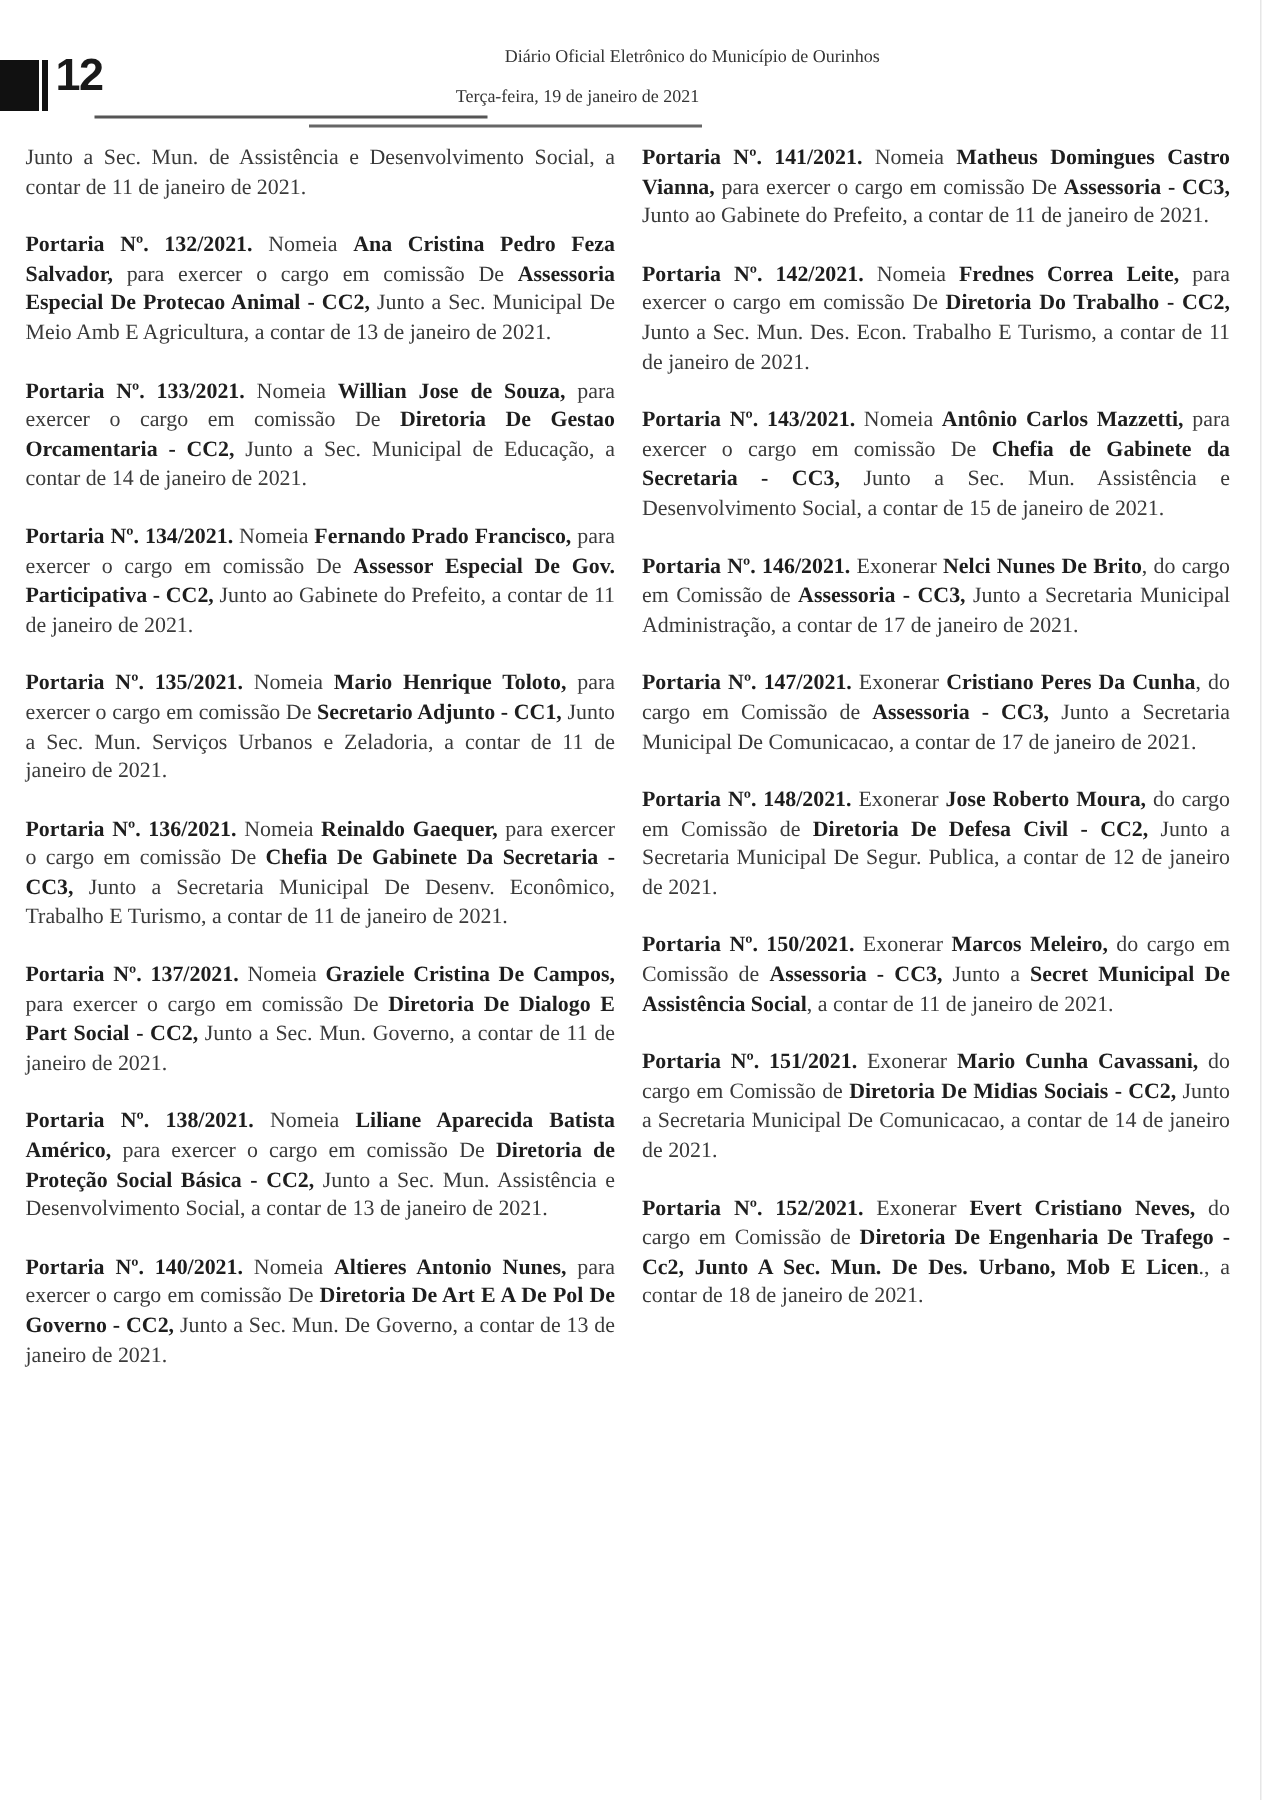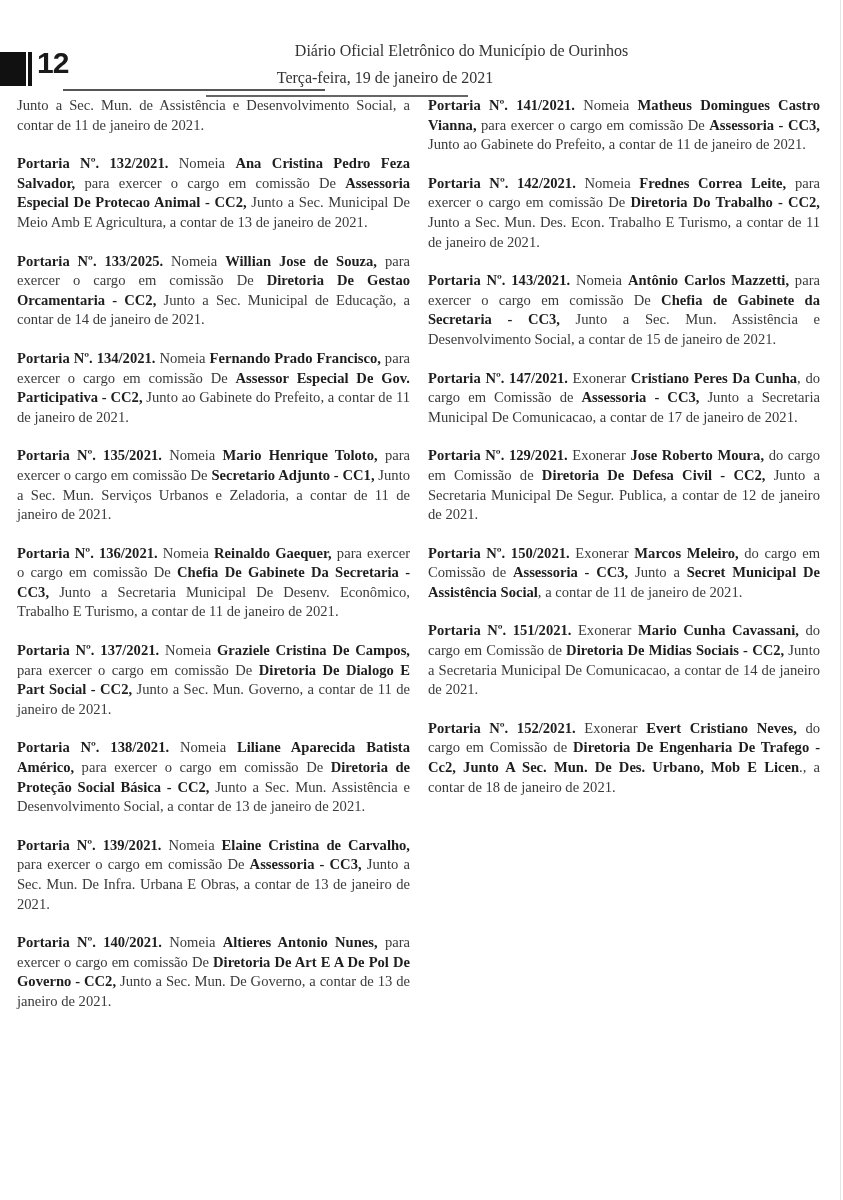--- a/index.html
+++ b/index.html
@@ -1,22 +1,22 @@
 <!DOCTYPE html>
 <html><head>
 <meta charset="utf-8">
 <style>
   html, body { margin:0; padding:0; background:#ffffff; }
   body { width:843px; height:1200px; position:relative; overflow:hidden; color:#2b2b2b; }
-  .header { position:absolute; left:0; top:16px; width:843px; height:90px; }
+  .header { position:absolute; left:0; top:4px; width:843px; height:90px; }
   .page-block { position:absolute; left:0; top:36px; width:26px; height:34px; background:#111; }
   .page-bar { position:absolute; left:28px; top:36px; width:4px; height:34px; background:#111; }
   .page-num { position:absolute; left:37px; top:30px; font-family:"Liberation Sans", sans-serif; font-weight:bold; font-size:30px; color:#1a1a1a; letter-spacing:-1px; }
-  .title { position:absolute; left:0; width:843px; top:26px; text-align:center; padding-left:80px; box-sizing:border-box; font-family:"Liberation Serif", serif; font-size:16px; color:#333; }
-  .subtitle { position:absolute; left:0; width:682px; top:53px; text-align:center; padding-left:88px; box-sizing:border-box; font-family:"Liberation Serif", serif; font-size:16px; color:#333; }
+  .title { position:absolute; left:0; width:843px; top:26px; text-align:center; padding-left:80px; box-sizing:border-box; font-family:"Liberation Serif", serif; font-size:12px; color:#333; }
+  .subtitle { position:absolute; left:0; width:682px; top:53px; text-align:center; padding-left:88px; box-sizing:border-box; font-family:"Liberation Serif", serif; font-size:12px; color:#333; }
   .rule-a { position:absolute; left:100px; top:73px; width:224px; height:2px; background:#555; }
   .rule-b { position:absolute; left:206px; top:79px; width:262px; height:2px; background:#666; }
 
   .col { position:absolute; top:96px; width:393px; font-family:Liberation Serif, serif; font-size:14.6px; line-height:19.6px; text-align:justify; color:#3a3a3a; }
   .col.left { left:17px; }
   .col.right { left:428px; width:392px; }
   .entry { margin:0 0 19px 0; }
   .entry b { font-weight:bold; color:#1e1e1e; }
   .vline { position:absolute; right:2px; top:0; width:1px; height:1200px; background:#e6e6e6; }
 </style>
@@ -29,32 +29,32 @@
   <div class="page-num">12</div>
   <div class="title">Diário Oficial Eletrônico do Município de Ourinhos</div>
   <div class="subtitle">Terça-feira, 19 de janeiro de 2021</div>
   <div class="rule-a" style="left:63px;width:262px;"></div>
   <div class="rule-b" style="left:206px;width:262px;"></div>
 </div>
 
 <div class="col left" id="col-left">
     <p class="entry"><span>Junto a Sec. Mun. de Assistência e Desenvolvimento Social, a contar de 11 de janeiro de 2021.</span></p>
     <p class="entry"><b>Portaria Nº. 132/2021.</b><span> Nomeia </span><b>Ana Cristina Pedro Feza Salvador,</b><span> para exercer o  cargo em comissão De </span><b>Assessoria Especial De Protecao Animal - CC2,</b><span> Junto a Sec. Municipal De Meio Amb E Agricultura, a contar de 13 de janeiro de 2021.</span></p>
-    <p class="entry"><b>Portaria Nº. 133/2025.</b><span> Nomeia </span><b>Willian Jose de Souza,</b><span> para exercer o  cargo em comissão De </span><b>Diretoria De Gestao Orcamentaria - CC2,</b><span> Junto a Sec. Municipal de Educação, a contar de 14 de janeiro de 2021.</span></p>
+    <p class="entry"><b>Portaria Nº. 133/2021.</b><span> Nomeia </span><b>Willian Jose de Souza,</b><span> para exercer o  cargo em comissão De </span><b>Diretoria De Gestao Orcamentaria - CC2,</b><span> Junto a Sec. Municipal de Educação, a contar de 14 de janeiro de 2021.</span></p>
     <p class="entry"><b>Portaria Nº. 134/2021.</b><span> Nomeia </span><b>Fernando Prado Francisco,</b><span> para exercer o  cargo em comissão De </span><b>Assessor Especial De Gov. Participativa - CC2,</b><span> Junto ao Gabinete do Prefeito, a contar de 11 de janeiro de 2021.</span></p>
     <p class="entry"><b>Portaria Nº. 135/2021.</b><span> Nomeia </span><b>Mario Henrique Toloto,</b><span> para exercer o  cargo em comissão  De </span><b>Secretario Adjunto - CC1,</b><span> Junto a Sec. Mun. Serviços Urbanos e Zeladoria, a contar de 11 de janeiro de 2021.</span></p>
     <p class="entry"><b>Portaria Nº. 136/2021.</b><span> Nomeia </span><b>Reinaldo Gaequer,</b><span> para exercer o  cargo em comissão  De </span><b>Chefia De Gabinete Da Secretaria - CC3,</b><span> Junto a Secretaria Municipal De Desenv. Econômico, Trabalho E Turismo, a contar de 11 de janeiro de 2021.</span></p>
     <p class="entry"><b>Portaria Nº. 137/2021.</b><span> Nomeia </span><b>Graziele Cristina De Campos,</b><span> para exercer o  cargo em comissão De </span><b>Diretoria De Dialogo E Part Social - CC2,</b><span> Junto a Sec. Mun. Governo, a contar de 11 de janeiro de 2021.</span></p>
     <p class="entry"><b>Portaria Nº. 138/2021.</b><span> Nomeia </span><b>Liliane Aparecida Batista Américo,</b><span> para exercer o cargo em comissão De </span><b>Diretoria de Proteção Social Básica - CC2,</b><span> Junto a Sec. Mun. Assistência e Desenvolvimento Social, a contar de 13 de janeiro de 2021.</span></p>
-    <p class="entry"><b>Portaria Nº. 139/2021.</b><span> Nomeia </span><b>Elaine Cristina de Carvalho,</b><span> para exercer o  cargo em comissão De </span><b>Assessoria - CC3,</b><span> Junto a Sec. Mun. De Infra. Urbana E Obras, a contar de 13 de janeiro de 2021.</span></p>
     <p class="entry"><b>Portaria Nº. 140/2021.</b><span> Nomeia </span><b>Altieres Antonio Nunes,</b><span> para exercer o  cargo em comissão  De </span><b>Diretoria De Art E A De Pol De Governo - CC2,</b><span> Junto a Sec. Mun. De Governo, a contar de 13 de janeiro de 2021.</span></p>
   </div>
 <div class="col right" id="col-right">
     <p class="entry"><b>Portaria Nº. 141/2021.</b><span> Nomeia </span><b>Matheus Domingues Castro Vianna,</b><span> para exercer o  cargo em comissão  De </span><b>Assessoria - CC3,</b><span> Junto ao Gabinete do Prefeito, a contar de 11 de janeiro de 2021.</span></p>
     <p class="entry"><b>Portaria Nº. 142/2021.</b><span> Nomeia </span><b>Frednes Correa Leite,</b><span> para exercer o  cargo em comissão  De </span><b>Diretoria Do Trabalho - CC2,</b><span> Junto a Sec. Mun. Des. Econ. Trabalho E Turismo, a contar de 11 de janeiro de 2021.</span></p>
     <p class="entry"><b>Portaria Nº. 143/2021.</b><span> Nomeia </span><b>Antônio Carlos Mazzetti,</b><span> para exercer o  cargo em comissão  De </span><b>Chefia de Gabinete da Secretaria - CC3,</b><span> Junto a Sec. Mun. Assistência e Desenvolvimento Social, a contar de 15 de janeiro de 2021.</span></p>
+    <p class="entry"><b>Portaria Nº. 146/2021.</b><span> Exonerar </span><b>Nelci Nunes De Brito</b><span>, do cargo em Comissão de </span><b>Assessoria - CC3,</b><span> Junto a Secretaria  Municipal Administração, a contar de 17 de janeiro de 2021.</span></p>
     <p class="entry"><b>Portaria Nº. 147/2021.</b><span> Exonerar </span><b>Cristiano Peres Da Cunha</b><span>, do cargo em Comissão de </span><b>Assessoria - CC3,</b><span> Junto a Secretaria Municipal De Comunicacao, a contar de 17 de janeiro de 2021.</span></p>
-    <p class="entry"><b>Portaria Nº. 129/2021.</b><span> Exonerar </span><b>Jose Roberto Moura,</b><span> do cargo em Comissão de </span><b>Diretoria De Defesa Civil -  CC2,</b><span> Junto a Secretaria Municipal De Segur. Publica, a contar de 12 de janeiro de 2021.</span></p>
+    <p class="entry"><b>Portaria Nº. 148/2021.</b><span> Exonerar </span><b>Jose Roberto Moura,</b><span> do cargo em Comissão de </span><b>Diretoria De Defesa Civil -  CC2,</b><span> Junto a Secretaria Municipal De Segur. Publica, a contar de 12 de janeiro de 2021.</span></p>
     <p class="entry"><b>Portaria Nº. 150/2021.</b><span> Exonerar </span><b>Marcos Meleiro,</b><span> do cargo em Comissão de </span><b>Assessoria  -  CC3,</b><span> Junto a </span><b>Secret Municipal De  Assistência Social</b><span>, a contar de 11 de janeiro de 2021.</span></p>
     <p class="entry"><b>Portaria Nº. 151/2021.</b><span> Exonerar </span><b>Mario Cunha Cavassani,</b><span>  do cargo em Comissão de </span><b>Diretoria De Midias Sociais - CC2,</b><span> Junto a Secretaria Municipal De Comunicacao, a contar de 14 de janeiro de 2021.</span></p>
     <p class="entry"><b>Portaria Nº. 152/2021.</b><span> Exonerar </span><b>Evert Cristiano Neves,</b><span>  do cargo em Comissão de </span><b>Diretoria De Engenharia De Trafego - Cc2, Junto A Sec. Mun. De Des. Urbano, Mob E Licen</b><span>., a contar de 18 de janeiro de 2021.</span></p>
   </div>
 <div class="vline"></div>
 
 </body></html>

